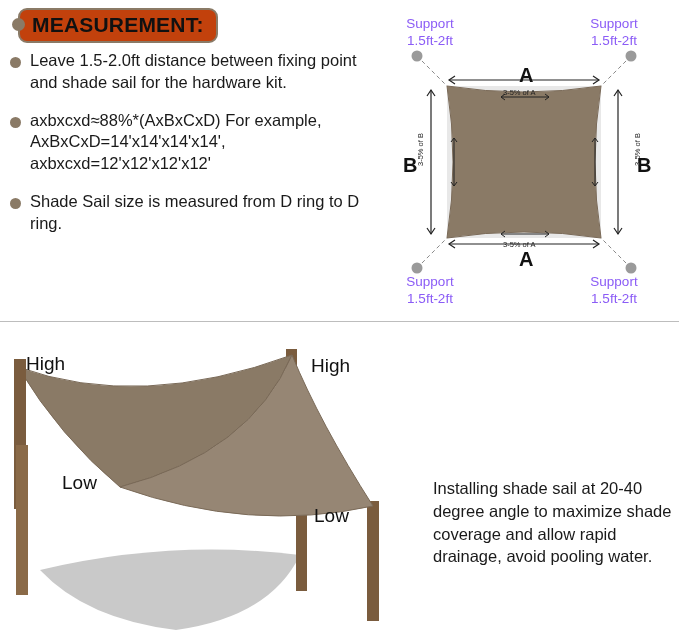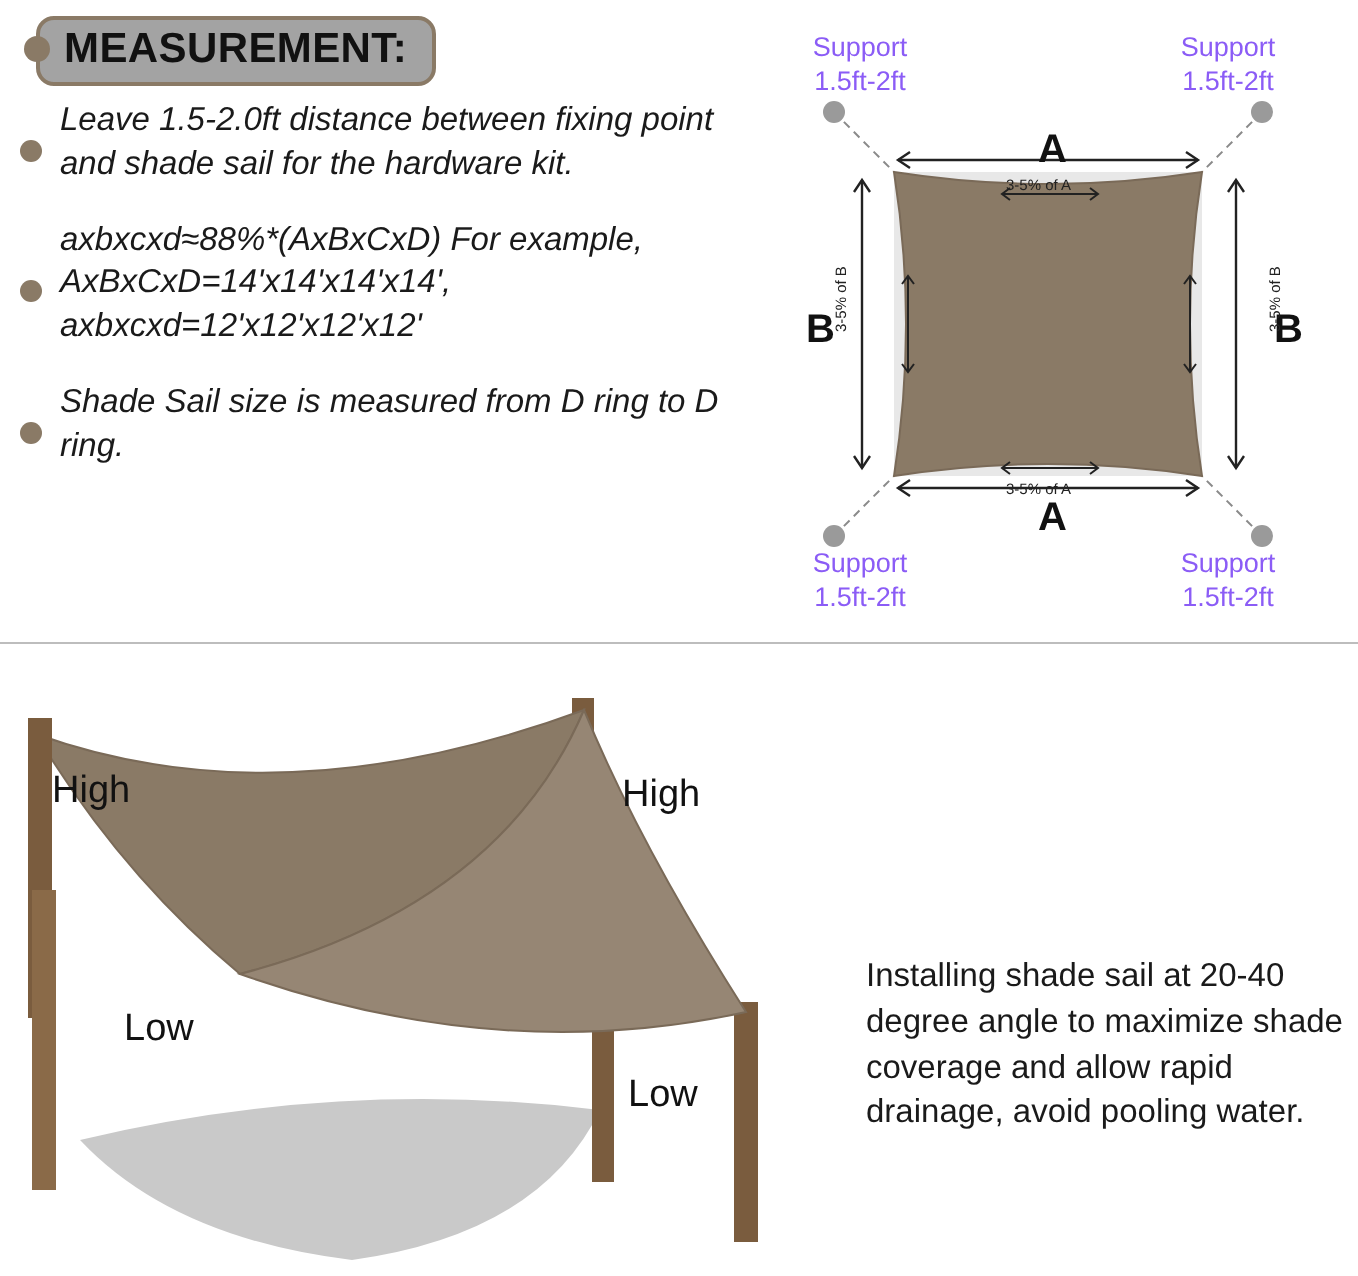--- a/index.html
+++ b/index.html
@@ -20,21 +20,21 @@
     width: 679px;
     height: 638px;
   }
 
   
   .heading-badge {
     display: inline-block;
     border: 2px solid #8a7a66;
     border-radius: 9px;
     padding: 3px 12px 4px 12px;
-    background: #a3a3a3;
+    background: #c2410c;
   }
   .heading-badge .txt {
     font-size: 21px;
     font-weight: bold;
     letter-spacing: 0.2px;
     color: #111;
   }
   .badge-dot {
     position: absolute;
     width: 13px;
@@ -52,23 +52,22 @@
   #measurement-heading .badge-dot { left: -6px; top: 10px; }
 
   #measurement-list {
     position: absolute;
     left: 10px;
     top: 50px;
     width: 375px;
   }
   .bullet-row {
     display: flex;
-    align-items: center;
+    align-items: flex-start;
     margin-bottom: 16px;
-    font-style: italic;
   }
   .bullet-dot {
     flex: 0 0 auto;
     width: 11px;
     height: 11px;
     border-radius: 50%;
     background: #8a7a66;
     margin: 7px 9px 0 0;
   }
   .bullet-text {
@@ -154,21 +153,20 @@
     position: absolute;
     left: 0;
     top: 325px;
     width: 410px;
     height: 313px;
   }
   .hl-label {
     position: absolute;
     font-size: 19px;
     color: #111;
-    margin-top: 32px;
   }
   #label-high-left  { left: 26px;  top: 28px; }
   #label-high-right { left: 311px; top: 30px; }
   #label-low-left   { left: 62px;  top: 147px; }
   #label-low-right  { left: 314px; top: 180px; }
 </style>
 </head>
 <body>
 
 <div class="page">

